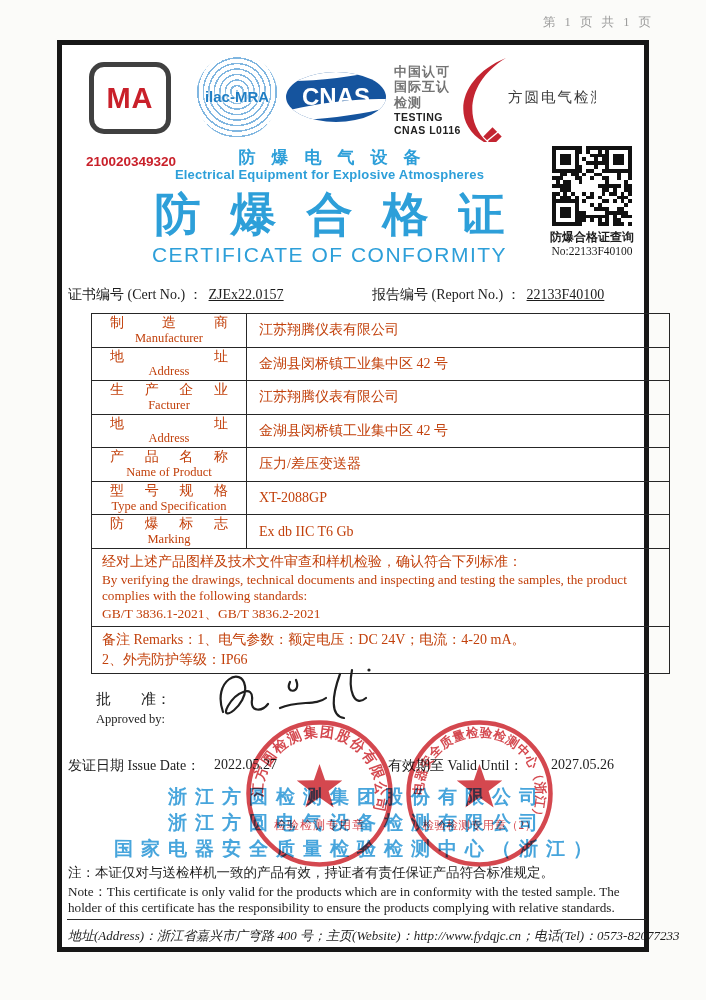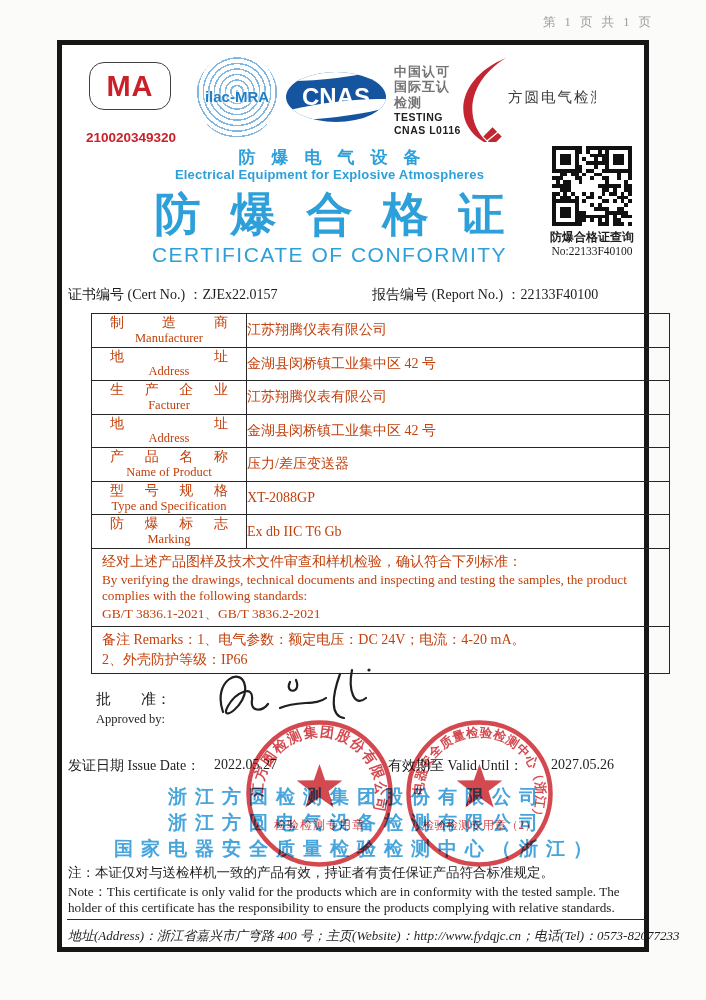--- a/index.html
+++ b/index.html
@@ -13,21 +13,21 @@
 
   
   .pagination{top:14px;right:52px;color:#9b9b9b;font-size:12.5px;letter-spacing:3px;}
 
   
   .frame{left:57px;top:40px;width:592px;height:912px;border:5px solid #171717;
          box-sizing:border-box;background:#fff;}
 
   
   .cma{left:86px;top:62px;width:88px;text-align:center;}
-  .cma-shape{width:82px;height:48px;border:1px solid #404040;border-radius:15px;
+  .cma-shape{width:82px;height:72px;border:5px solid #404040;border-radius:15px;
              display:flex;align-items:center;justify-content:center;box-sizing:border-box;margin:0 auto;}
   .cma-shape span{color:#c9202a;font-weight:bold;font-size:29px;letter-spacing:1px;
                   font-family:"Liberation Sans","DejaVu Sans",sans-serif;}
   .cma-num{color:#c9202a;font-weight:bold;font-size:13.5px;margin-top:20px;
            font-family:Liberation Sans, sans-serif;white-space:nowrap;}
 
   .ilac{left:196px;top:54px;width:82px;height:84px;border-radius:50%;
         background:repeating-radial-gradient(circle at 50% 45%,rgba(86,158,214,.75) 0 1.5px,rgba(255,255,255,0) 1.5px 5.5px);
         display:flex;align-items:center;justify-content:center;}
   .ilac span{font-weight:bold;font-size:15px;color:#1f7ec4;
@@ -60,30 +60,30 @@
   .qr{left:552px;top:146px;width:80px;height:80px;background:#fff;display:grid;
       grid-template-columns:repeat(21,1fr);grid-template-rows:repeat(21,1fr);}
   .qc{background:transparent;}
   .qc.on{background:#111;}
   .qr-caption{left:538px;top:229px;width:108px;text-align:center;font-size:12px;font-weight:bold;color:#1c1c1c;}
   .qr-number{left:538px;top:245px;width:108px;text-align:center;font-size:11.5px;color:#1c1c1c;}
 
   
   .certline{top:286px;font-size:14px;color:#1d1d1d;white-space:nowrap;}
   .certline.l{left:68px;} .certline.r{left:372px;}
-  .certline b{font-weight:400;}
+  .certline b{font-weight:400;margin-left:6px;text-decoration:underline;}
 
   
   .maintable{left:67px;top:313px;width:579px;border-collapse:collapse;
              font-size:14px;color:#c2410c;margin-left:24px;}
   .maintable td{border:1.4px solid #262626;padding:1px 8px;vertical-align:middle;}
   .maintable td.lab{width:138px;height:29px;}
   .lab-cn{display:block;text-align:justify;text-align-last:justify;padding:0 10px;line-height:1.2;font-size:14px;}
   .lab-en{display:block;text-align:center;line-height:1.1;font-size:12.5px;}
-  .maintable td.val{padding-left:0;}
+  .maintable td.val{padding-left:12px;}
   .stmt{line-height:1.25;padding:4px 10px !important;}
   .stmt .cn{display:block;font-size:14px;line-height:1.35;}
   .stmt .en{display:block;font-size:13.2px;line-height:1.22;}
   .stmt .std{display:block;font-size:13.5px;line-height:1.3;margin-top:1px;}
   .rmk{padding:3px 10px !important;}
   .rmk span{display:block;font-size:14px;line-height:1.42;}
 
   
   .approve{left:96px;top:690px;font-size:15px;color:#1d1d1d;}
   .approve .en{display:block;font-size:12.5px;margin-top:3px;}

